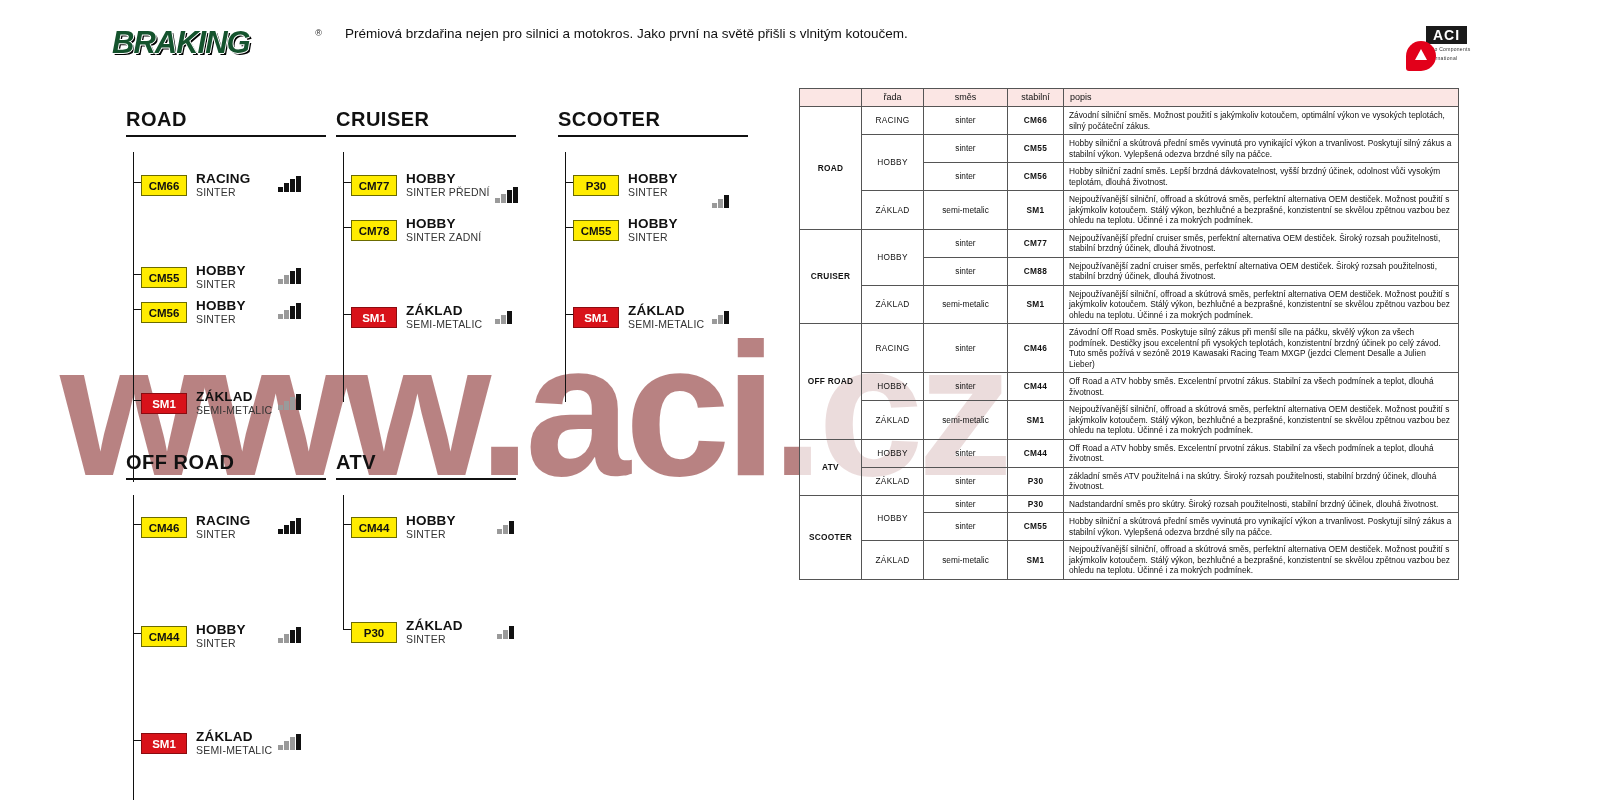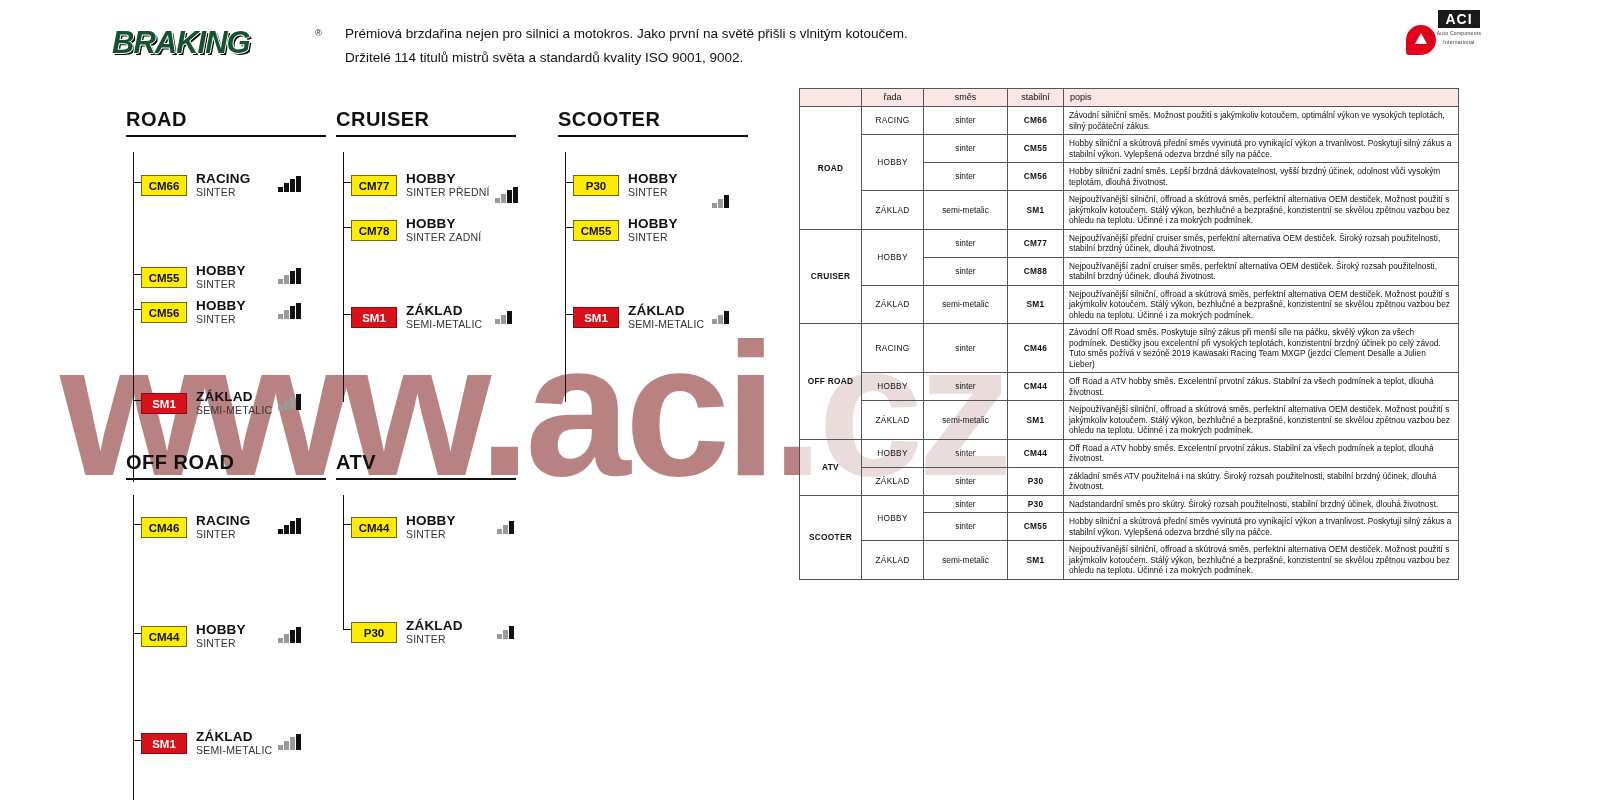--- a/index.html
+++ b/index.html
@@ -48,22 +48,22 @@
        2px 2px 0 #000000;
   }
   .logo .reg{
     position:absolute; right:-10px; top:2px; font-size:9px; color:#222;
   }
   .headtext{
     position:absolute; left:345px; top:22px;
     font-size:13.5px; line-height:24px; color:#111;
   }
   .aci{
-    position:absolute; right:108px; top:10px; width:92px; height:52px;
-    text-align:center;
+    position:absolute; right:108px; top:26px; width:92px; height:52px;
+    text-align:left;
   }
   .aci .acilabel{
     display:inline-block;
     background:#1a1a1a; color:#fff; font-weight:bold; font-size:14px;
     padding:1px 7px; letter-spacing:1px;
   }
   .aci .acisub{
     font-size:5px; color:#333; line-height:7px; margin-top:2px; letter-spacing:.3px;
   }
   .aci .swoosh{
@@ -146,21 +146,20 @@
 
 <div class="watermark">www.aci.cz</div>
 
 <div class="header">
   <div class="logo">
     <span class="logotext">BRAKING</span>
     <span class="reg">®</span>
   </div>
   <div class="headtext">
     <div>Prémiová brzdařina nejen pro silnici a motokros. Jako první na světě přišli s vlnitým kotoučem.</div>
-    <div>Držitelé 114 titulů mistrů světa a standardů kvality ISO 9001, 9002.</div>
   </div>
   <div class="aci">
     <div class="swoosh"></div>
     <div style="margin-left:26px">
       <span class="acilabel">ACI</span>
       <div class="acisub">Auto Components</div>
       <div class="acisub">International</div>
     </div>
   </div>
 </div>

